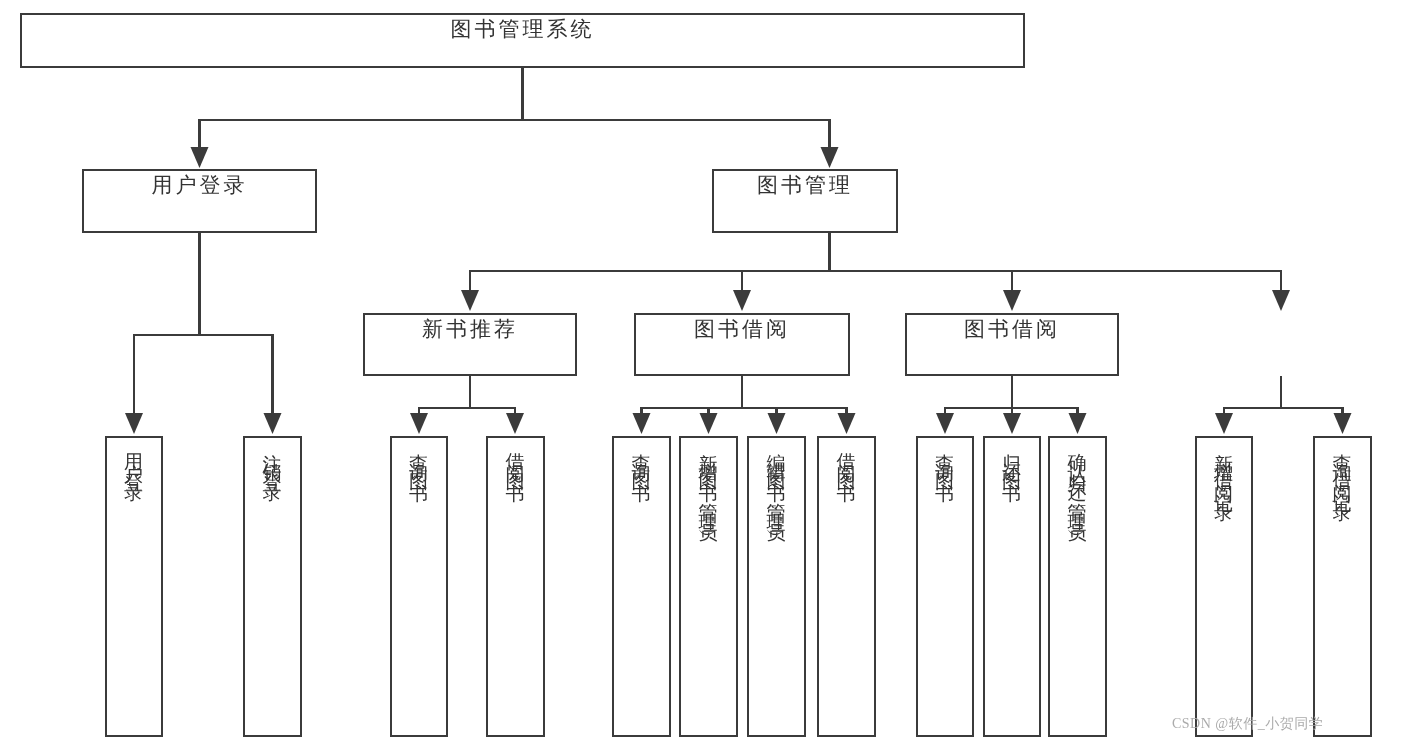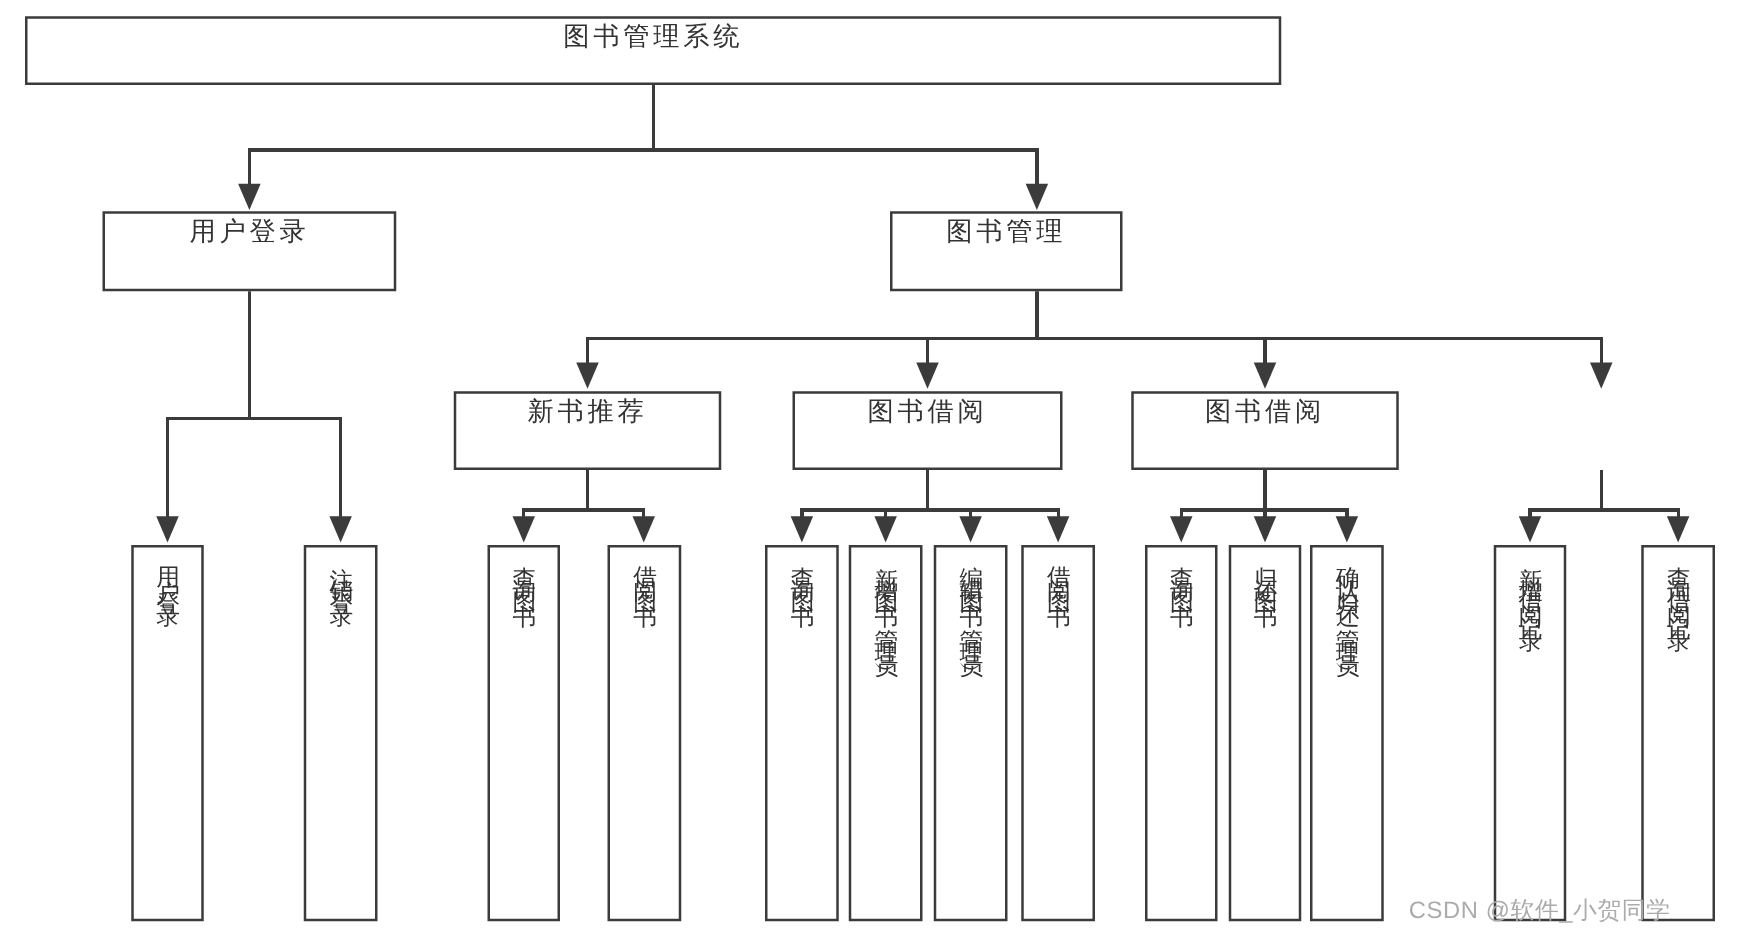--- a/index.html
+++ b/index.html
@@ -41,27 +41,28 @@
   .box.v span {
     writing-mode: vertical-rl;
     text-orientation: mixed;
     font-size: 19px;
     letter-spacing: 10px;
     line-height: 1;
     color: var(--text);
   }
   .watermark {
     position: absolute;
-    left: 1127px;
+    left: 1172px;
     top: 715px;
-    font-size: 19px;
+    font-size: 14px;
     letter-spacing: 0.5px;
     color: var(--watermark);
     white-space: nowrap;
     z-index: 5;
+    font-family: Liberation Serif, serif;
   }
 </style>
 </head>
 <body>
 
 <div class="canvas">
 
   <svg class="connectors" width="1405" height="747" viewBox="0 0 1405 747">
     <g stroke="currentColor" stroke-width="2.6" fill="none" shape-rendering="crispEdges">
 

